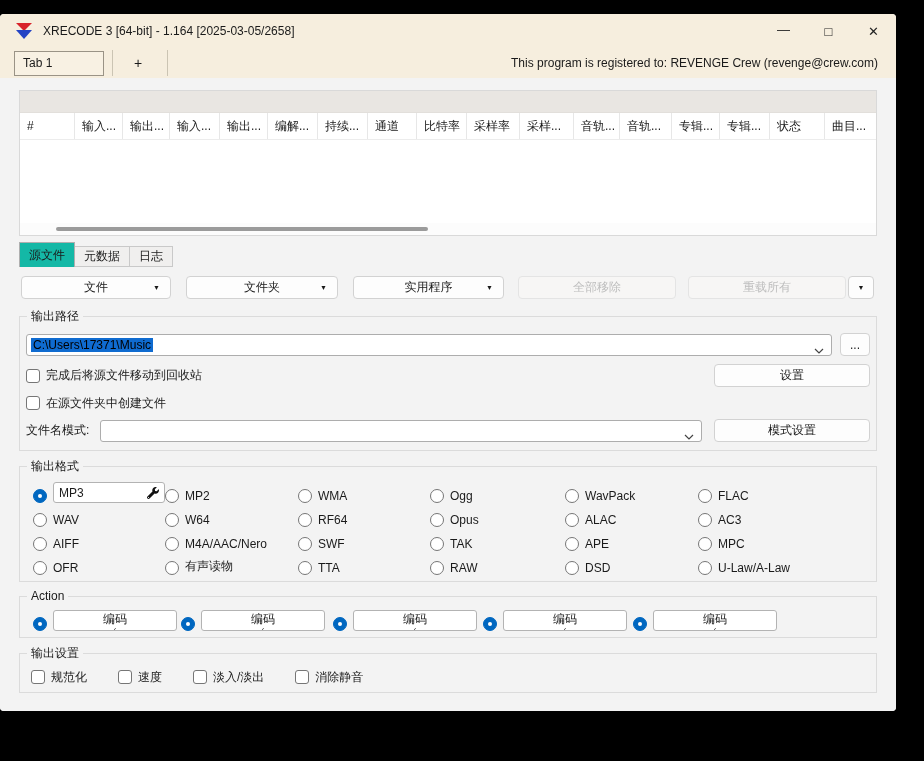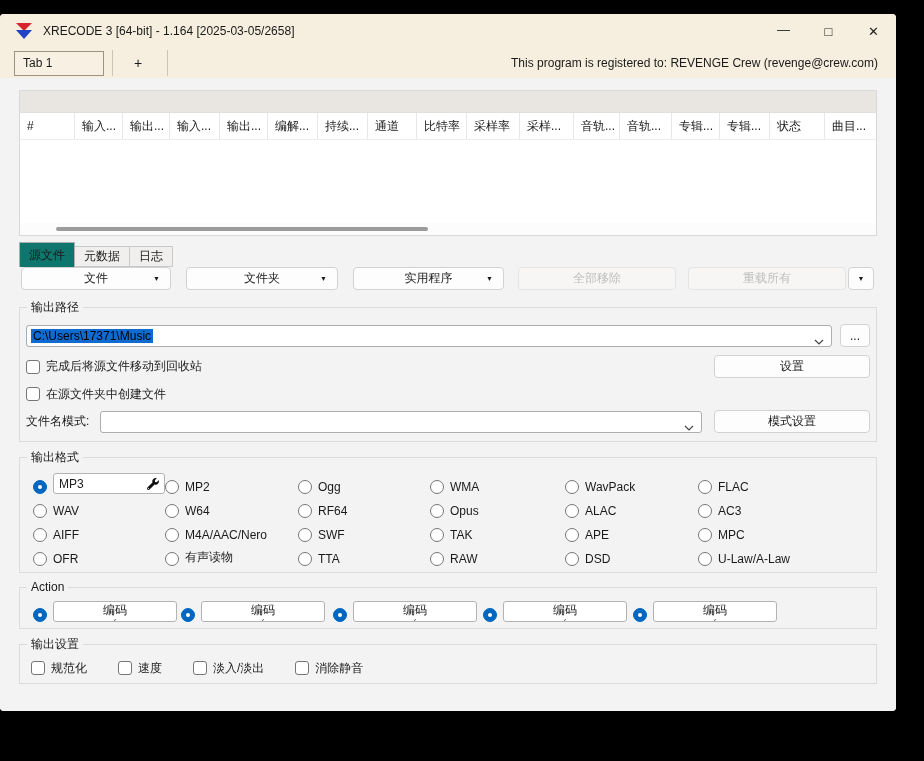--- a/index.html
+++ b/index.html
@@ -46,25 +46,25 @@
   .t-col:nth-child(16){width:55px}.t-col:nth-child(17){width:43px; border-right:none; flex:1 0 auto;}
   .t-body { flex:1; background:#fff; }
   .t-scroll { height:12px; position:relative; background:#FCFCFC; }
   .t-thumb { position:absolute; left:36px; top:4px; width:372px; height:4px;
     background:#9B9B9B; border-radius:2px; }
 
   
   .viewtabs { margin-top:6px; height:25px; display:flex; align-items:flex-end; }
   .vtab { height:21px; padding:0 9px; display:flex; align-items:center;
     border:1px solid #C9C9C9; background:#F0EFEE; margin-right:-1px; }
-  .vtab.selected { height:25px; background:#0f766e; border-color:#AFAFAF; border-bottom:none;
+  .vtab.selected { height:25px; background:#14b8a6; border-color:#AFAFAF; border-bottom:none;
     position:relative; z-index:2; }
 
   
-  .toolbar { display:flex; align-items:center; }
+  .toolbar { margin-top:9px; display:flex; align-items:center; }
   .btn { height:23px; background:#FDFDFD; border:1px solid #D2D2D2; border-radius:4px;
     display:flex; align-items:center; justify-content:center; position:relative; }
   .btn.disabled { color:#BDBDBD; background:#F7F6F5; border-color:#E4E4E4; }
   .caret { position:absolute; right:10px; font-size:7px; color:#1a1a1a; }
   .tb-file{width:150px;margin-left:2px}.tb-folder{width:152px;margin-left:15px}
   .tb-util{width:151px;margin-left:15px}.tb-remove{width:158px;margin-left:14px}
   .tb-reload{width:158px;margin-left:12px}.tb-more{width:26px;margin-left:2px}
   .tb-more .caret{position:static; right:auto;}
 
   
@@ -315,25 +315,25 @@
                 <path fill="#111" d="M507.73 109.1c-2.24-9.03-13.54-12.09-20.12-5.51l-74.36 74.36-67.88-11.31-11.31-67.88 74.36-74.36c6.62-6.62 3.43-17.9-5.66-20.16-47.38-11.74-99.55.91-136.58 37.93-39.64 39.64-50.55 97.1-34.05 147.2L18.74 402.76c-24.99 24.99-24.99 65.51 0 90.5 24.99 24.99 65.51 24.99 90.5 0l213.21-213.21c50.12 16.71 107.47 5.68 147.37-34.22 37.07-37.07 49.7-89.32 37.91-136.73zM64 472c-13.25 0-24-10.75-24-24 0-13.26 10.75-24 24-24s24 10.74 24 24c0 13.25-10.75 24-24 24z"></path>
               </svg>
             </span>
           </div>
           <div class="opt">
           <span class="radio"></span>
           <span>MP2</span>
         </div>
           <div class="opt">
           <span class="radio"></span>
+          <span>WMA</span>
+        </div>
+          <div class="opt">
+          <span class="radio"></span>
           <span>Ogg</span>
-        </div>
-          <div class="opt">
-          <span class="radio"></span>
-          <span>WMA</span>
         </div>
           <div class="opt">
           <span class="radio"></span>
           <span>WavPack</span>
         </div>
           <div class="opt">
           <span class="radio"></span>
           <span>FLAC</span>
         </div>
           <div class="opt">

